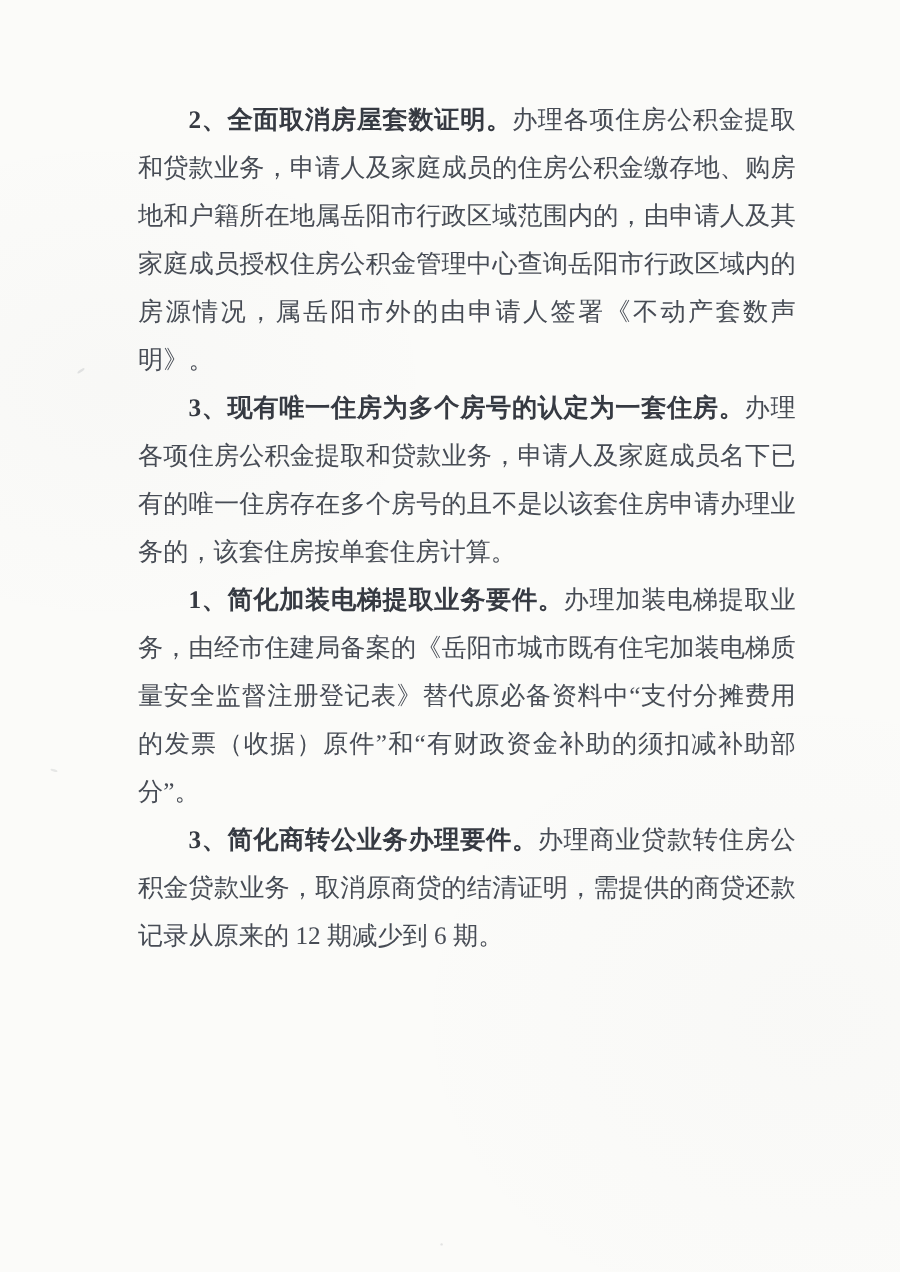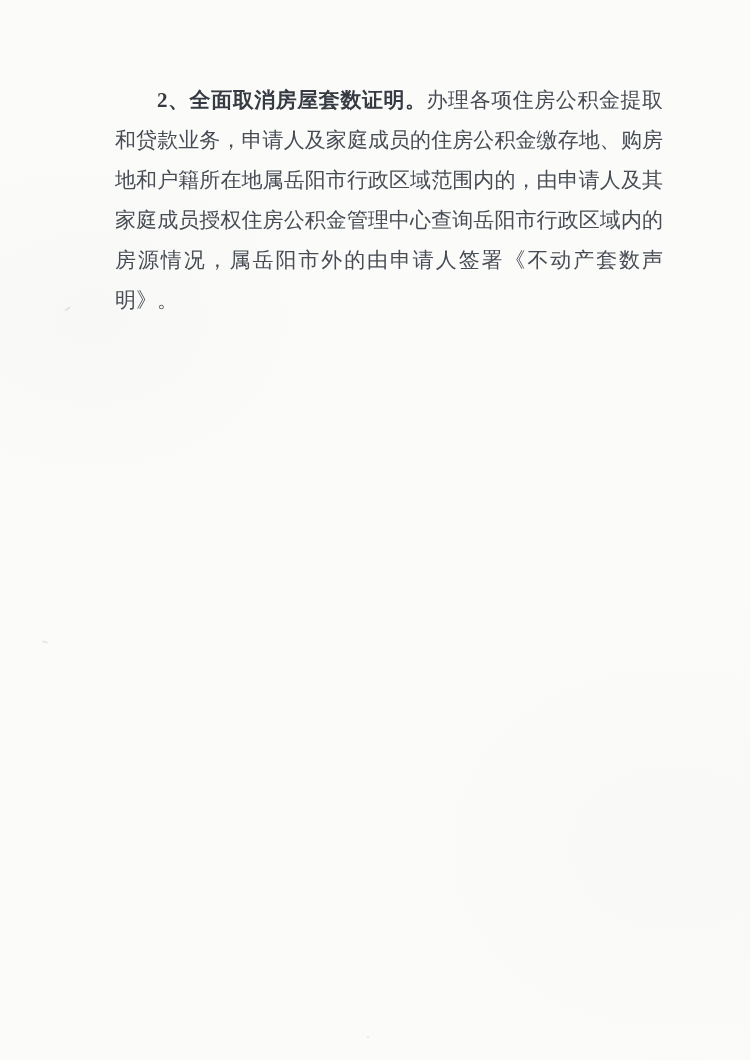--- a/index.html
+++ b/index.html
@@ -58,23 +58,26 @@
   .speck3 { left: 367px; top: 1036px; width: 2px; height: 2px; opacity: .30; }
 </style>
 </head>
 <body>
 
 <div class="page">
   <div class="content">
 
     <p class="para"><span class="lead">2、全面取消房屋套数证明。</span><span class="body-text">办理各项住房公积金提取和贷款业务，申请人及家庭成员的住房公积金缴存地、购房地和户籍所在地属岳阳市行政区域范围内的，由申请人及其家庭成员授权住房公积金管理中心查询岳阳市行政区域内的房源情况，属岳阳市外的由申请人签署《不动产套数声明》。</span></p>
 
+    <p class="para"><span class="lead">3、现有唯一住房为多个房号的认定为一套住房。</span><span class="body-text">办理各项住房公积金提取和贷款业务，申请人及家庭成员名下已有的唯一住房存在多个房号的且不是以该套住房申请办理业务的，该套住房按单套住房计算。</span></p>
 
 
+    <p class="para"><span class="lead">1、简化加装电梯提取业务要件。</span><span class="body-text">办理加装电梯提取业务，由经市住建局备案的《岳阳市城市既有住宅加装电梯质量安全监督注册登记表》替代原必备资料中“支付分摊费用的发票（收据）原件”和“有财政资金补助的须扣减补助部分”。</span></p>
 
 
+    <p class="para"><span class="lead">3、简化商转公业务办理要件。</span><span class="body-text">办理商业贷款转住房公积金贷款业务，取消原商贷的结清证明，需提供的商贷还款记录从原来的 12 期减少到 6 期。</span></p>
 
   </div>
 
   <div class="speck speck1"></div>
   <div class="speck speck2"></div>
   <div class="speck speck3"></div>
 </div>
 
 </body></html>

